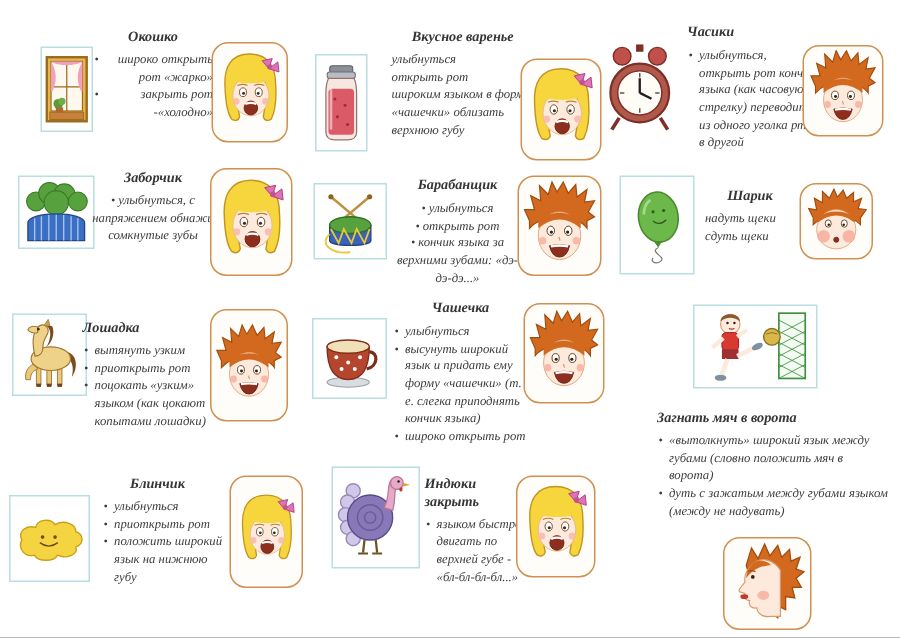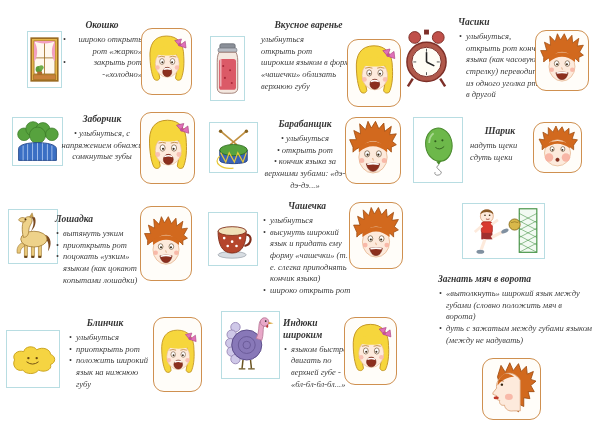--- a/index.html
+++ b/index.html
@@ -444,21 +444,21 @@
         <use href="#sym-girl"></use>
       </svg>
   </div>
 
   <div class="obj-box abs" style="left:221px;top:311px;width:59px;height:68px">
     <svg class="fillsvg">
         <use href="#sym-turkey"></use>
       </svg>
   </div>
   <div class="abs" style="left:283px;top:318px;width:72px">
-    <div class="title">Индюки широким</div>
+    <div class="title">Индюки закрыть</div>
     <ul class="bullets hang">
       <li>языком быстро двигать по верхней губе - «бл-бл-бл-бл...»</li>
     </ul>
   </div>
   <div class="face-box abs" style="left:344px;top:317px;width:53px;height:68px">
     <svg class="fillsvg">
         <use href="#sym-girl"></use>
       </svg>
   </div>
 

